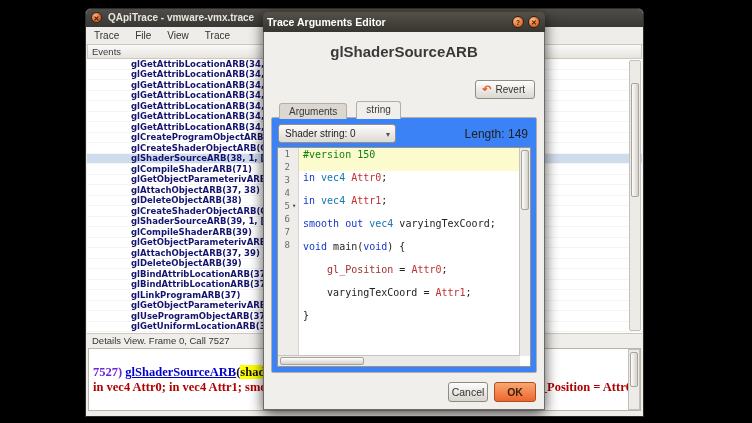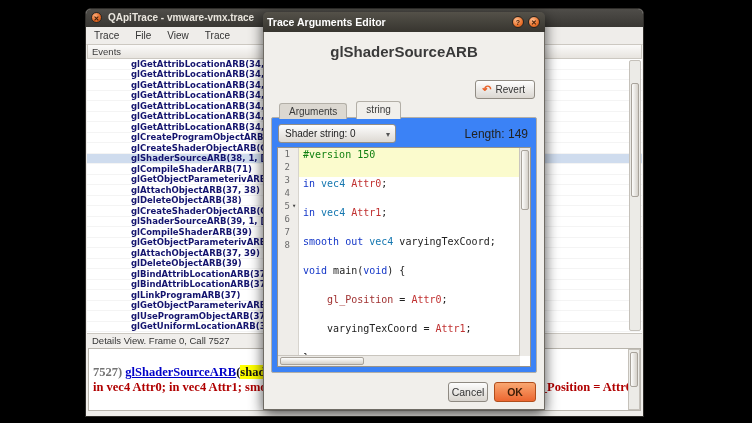--- a/index.html
+++ b/index.html
@@ -33,21 +33,21 @@
   .scroll-v{position:absolute;right:2px;top:51px;width:12px;height:271px;background:#ecebe7;
             border:1px solid #c5c1ba;border-radius:2px;box-sizing:border-box;}
   .scroll-thumb{position:absolute;left:1px;right:1px;top:8%;height:42%;
                 background:linear-gradient(90deg,#fdfdfc,#d5d1ca);border:1px solid #a8a39b;border-radius:2px;}
   .details-header{position:absolute;top:324px;left:0;right:0;height:15px;font-size:9.5px;
                   color:#333;line-height:15px;padding-left:6px;}
   .details-panel{position:absolute;top:339px;left:2px;right:2px;height:63px;background:#fff;
                  border:1px solid #b8b4ac;box-sizing:border-box;overflow:hidden;
                  padding:16px 16px 2px 4px;font-family:"Liberation Serif", serif;}
   .d-line{white-space:nowrap;font-size:12.5px;line-height:15px;font-weight:bold;}
-  .d-num{color:#737373;}
+  .d-num{color:#6d28d9;}
   .d-func{color:#0000c8;text-decoration:underline;}
   .d-paren{color:#111;}
   .d-hl{background:#ffff00;color:#111;}
   .d-after{color:#111;}
   .d-str{color:#b00000;}
   .details-scroll{position:absolute;right:3px;top:340px;width:12px;height:61px;background:#ecebe7;
                   border:1px solid #c5c1ba;box-sizing:border-box;}
   .details-scroll .scroll-thumb{top:4%;height:55%;}
 
   
@@ -82,21 +82,21 @@
   .combo-arrow{position:absolute;right:5px;top:1px;font-size:8px;color:#555;}
   .length-label{position:absolute;top:9px;right:8px;font-size:12px;color:#222;}
   .editor{position:absolute;top:29px;left:5px;right:5px;bottom:5px;background:#fff;
           border:1px solid #989license;border:1px solid #98938b;display:flex;box-sizing:border-box;}
   .gutter{width:21px;background:#efede9;border-right:1px solid #d7d4ce;
           font-family:"DejaVu Sans Mono", monospace;font-size:9px;color:#6b6b6b;box-sizing:border-box;}
   .ln{height:13px;line-height:13px;display:flex;}
   .ln .n{flex:1;text-align:right;}
   .ln .f{width:8px;text-align:center;font-size:7px;color:#444;line-height:13px;}
   .code-area{flex:1;position:relative;font-family:"DejaVu Sans Mono", monospace;font-size:10px;overflow:hidden;}
-  .code-line{height:29px;line-height:13px;white-space:pre;padding-left:4px;color:#222;}
+  .code-line{height:23px;line-height:13px;white-space:pre;padding-left:4px;color:#222;}
   .code-line.current{background:#fbfbcd;}
   .tk-pp{color:#118011;}
   .tk-kw{color:#1336c8;}
   .tk-ty{color:#1577b0;}
   .tk-id{color:#c03030;}
   .tk-id2{color:#a03030;}
   .tk-pl{color:#222;}
   .ed-scroll-v{position:absolute;right:0;top:0;bottom:10px;width:10px;background:#eceae6;
                border-left:1px solid #c9c5be;}
   .ed-scroll-v .scroll-thumb{top:2px;height:28%;}

